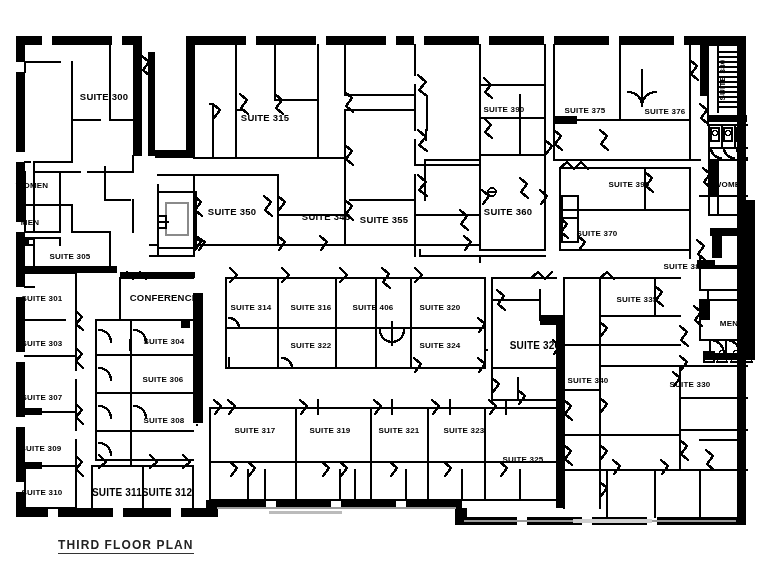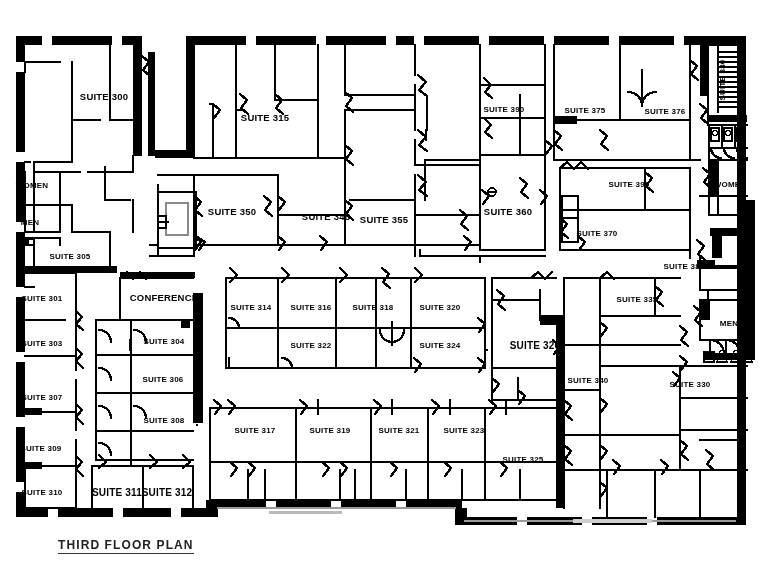--- a/index.html
+++ b/index.html
@@ -616,21 +616,21 @@
   <div class="room-label small" style="left:629px; top:184px;">SUITE 395</div>
   <div class="room-label small" style="left:597px; top:233px;">SUITE 370</div>
   <div class="room-label small" style="left:684px; top:266px;">SUITE 385</div>
   <div class="room-label small" style="left:729px; top:323px;">MEN</div>
   <div class="room-label small" style="left:690px; top:384px;">SUITE 330</div>
   <div class="room-label small" style="left:637px; top:299px;">SUITE 335</div>
   <div class="room-label small" style="left:588px; top:380px;">SUITE 340</div>
   <div class="room-label tiny" style="left:535px; top:345px;">SUITE 326</div>
   <div class="room-label small" style="left:251px; top:307px;">SUITE 314</div>
   <div class="room-label small" style="left:311px; top:307px;">SUITE 316</div>
-  <div class="room-label small" style="left:373px; top:307px;">SUITE 318</div>
+  <div class="room-label small" style="left:373px; top:307px;">SUITE 406</div>
   <div class="room-label small" style="left:440px; top:307px;">SUITE 320</div>
   <div class="room-label small" style="left:311px; top:345px;">SUITE 322</div>
   <div class="room-label small" style="left:440px; top:345px;">SUITE 324</div>
   <div class="room-label small" style="left:255px; top:430px;">SUITE 317</div>
   <div class="room-label small" style="left:330px; top:430px;">SUITE 319</div>
   <div class="room-label small" style="left:399px; top:430px;">SUITE 321</div>
   <div class="room-label small" style="left:464px; top:430px;">SUITE 323</div>
   <div class="room-label small" style="left:523px; top:430px;margin-top:29px;">SUITE 325</div>
 
   <div id="plan-title">THIRD FLOOR PLAN</div>

